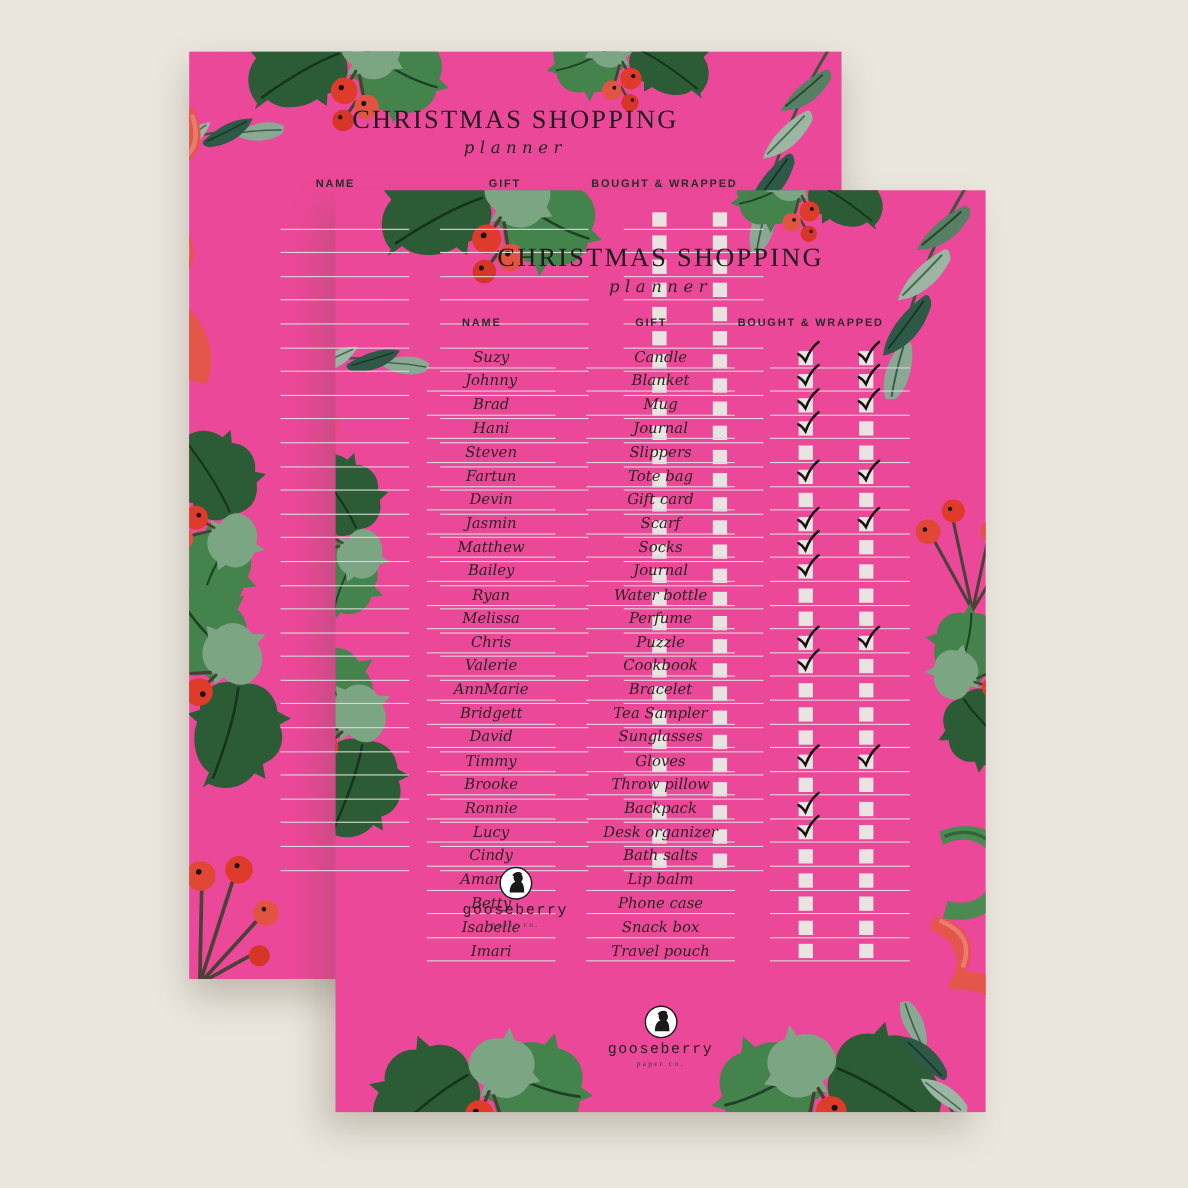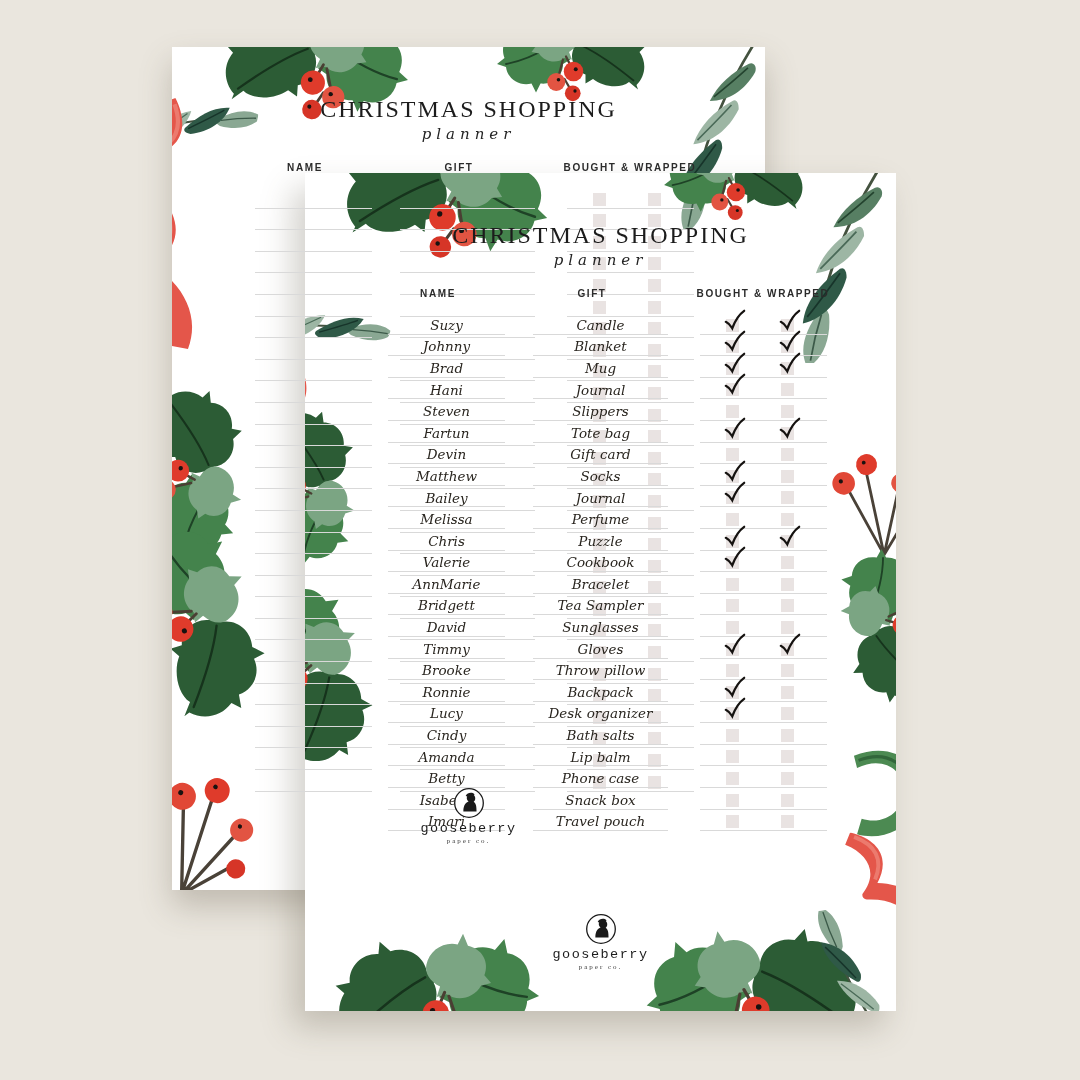--- a/index.html
+++ b/index.html
@@ -2,21 +2,21 @@
 <html><head>
 <meta charset="utf-8">
 <style>
   html,body{margin:0;padding:0;}
   body{
     width:1080px;height:1080px;position:relative;overflow:hidden;
     background:#eae6de;
     font-family:"Liberation Sans",sans-serif;
   }
   .sheet{
-    position:absolute;background:#ffffff;overflow:hidden;
+    position:absolute;background:#ec4899;overflow:hidden;
   }
   .sheet.back{
     left:172px;top:47px;width:593px;height:843px;
     box-shadow:0 16px 30px rgba(95,85,70,.30);
   }
   .sheet.front{
     left:305px;top:173px;width:591px;height:838px;
     box-shadow:-12px 16px 30px rgba(95,85,70,.28);
   }
   
@@ -30,21 +30,21 @@
     letter-spacing:5px;color:#242424;margin-top:4px;
   }
   
   .thead{position:absolute;top:115px;left:0;right:0;height:16px;z-index:3;}
   .thead span{
     position:absolute;font-size:10px;font-weight:bold;letter-spacing:1.6px;
     color:#2b2b2b;white-space:nowrap;transform:translateX(-50%);text-align:center;
   }
   .th-name{left:133px;}
   .th-gift{left:287px;}
-  .th-status{left:458px;}
+  .th-status{left:432px;}
   .tbody{position:absolute;top:140px;left:0;right:0;z-index:3;}
   .row{position:relative;height:21.6px;}
   .cell{
     position:absolute;bottom:0;height:21px;
     border-bottom:1px solid #d9d9d9;
     display:flex;align-items:flex-end;justify-content:center;
     font-family:"DejaVu Serif",serif;font-style:italic;
     font-size:13.5px;color:#29251f;line-height:1.1;
     white-space:nowrap;overflow:visible;padding-bottom:1px;box-sizing:border-box;
   }
@@ -766,20 +766,38 @@
         <span class="box"></span>
 
       </span>
       <span class="check check-wrapped">
         <span class="box"></span>
 
       </span>
     </span>
   </div>
 
+  <div class="row">
+    <span class="cell cell-name">Jasmin</span>
+    <span class="cell cell-gift">Scarf</span>
+    <span class="checks">
+      <span class="check check-bought checked">
+        <span class="box"></span>
+        <svg class="tick" viewBox="0 0 26 24">
+          <path d="M3,14 C6,15.5 8.5,18.5 10,21 C13,13 18,5.5 23,2" stroke="#151210" stroke-width="2.5" fill="none" stroke-linecap="round"></path>
+        </svg>
+      </span>
+      <span class="check check-wrapped checked">
+        <span class="box"></span>
+        <svg class="tick" viewBox="0 0 26 24">
+          <path d="M3,14 C6,15.5 8.5,18.5 10,21 C13,13 18,5.5 23,2" stroke="#151210" stroke-width="2.5" fill="none" stroke-linecap="round"></path>
+        </svg>
+      </span>
+    </span>
+  </div>
 
   <div class="row">
     <span class="cell cell-name">Matthew</span>
     <span class="cell cell-gift">Socks</span>
     <span class="checks">
       <span class="check check-bought checked">
         <span class="box"></span>
         <svg class="tick" viewBox="0 0 26 24">
           <path d="M3,14 C6,15.5 8.5,18.5 10,21 C13,13 18,5.5 23,2" stroke="#151210" stroke-width="2.5" fill="none" stroke-linecap="round"></path>
         </svg>
@@ -801,20 +819,34 @@
           <path d="M3,14 C6,15.5 8.5,18.5 10,21 C13,13 18,5.5 23,2" stroke="#151210" stroke-width="2.5" fill="none" stroke-linecap="round"></path>
         </svg>
       </span>
       <span class="check check-wrapped">
         <span class="box"></span>
 
       </span>
     </span>
   </div>
 
+  <div class="row">
+    <span class="cell cell-name">Ryan</span>
+    <span class="cell cell-gift">Water bottle</span>
+    <span class="checks">
+      <span class="check check-bought">
+        <span class="box"></span>
+
+      </span>
+      <span class="check check-wrapped">
+        <span class="box"></span>
+
+      </span>
+    </span>
+  </div>
 
   <div class="row">
     <span class="cell cell-name">Melissa</span>
     <span class="cell cell-gift">Perfume</span>
     <span class="checks">
       <span class="check check-bought">
         <span class="box"></span>
 
       </span>
       <span class="check check-wrapped">

